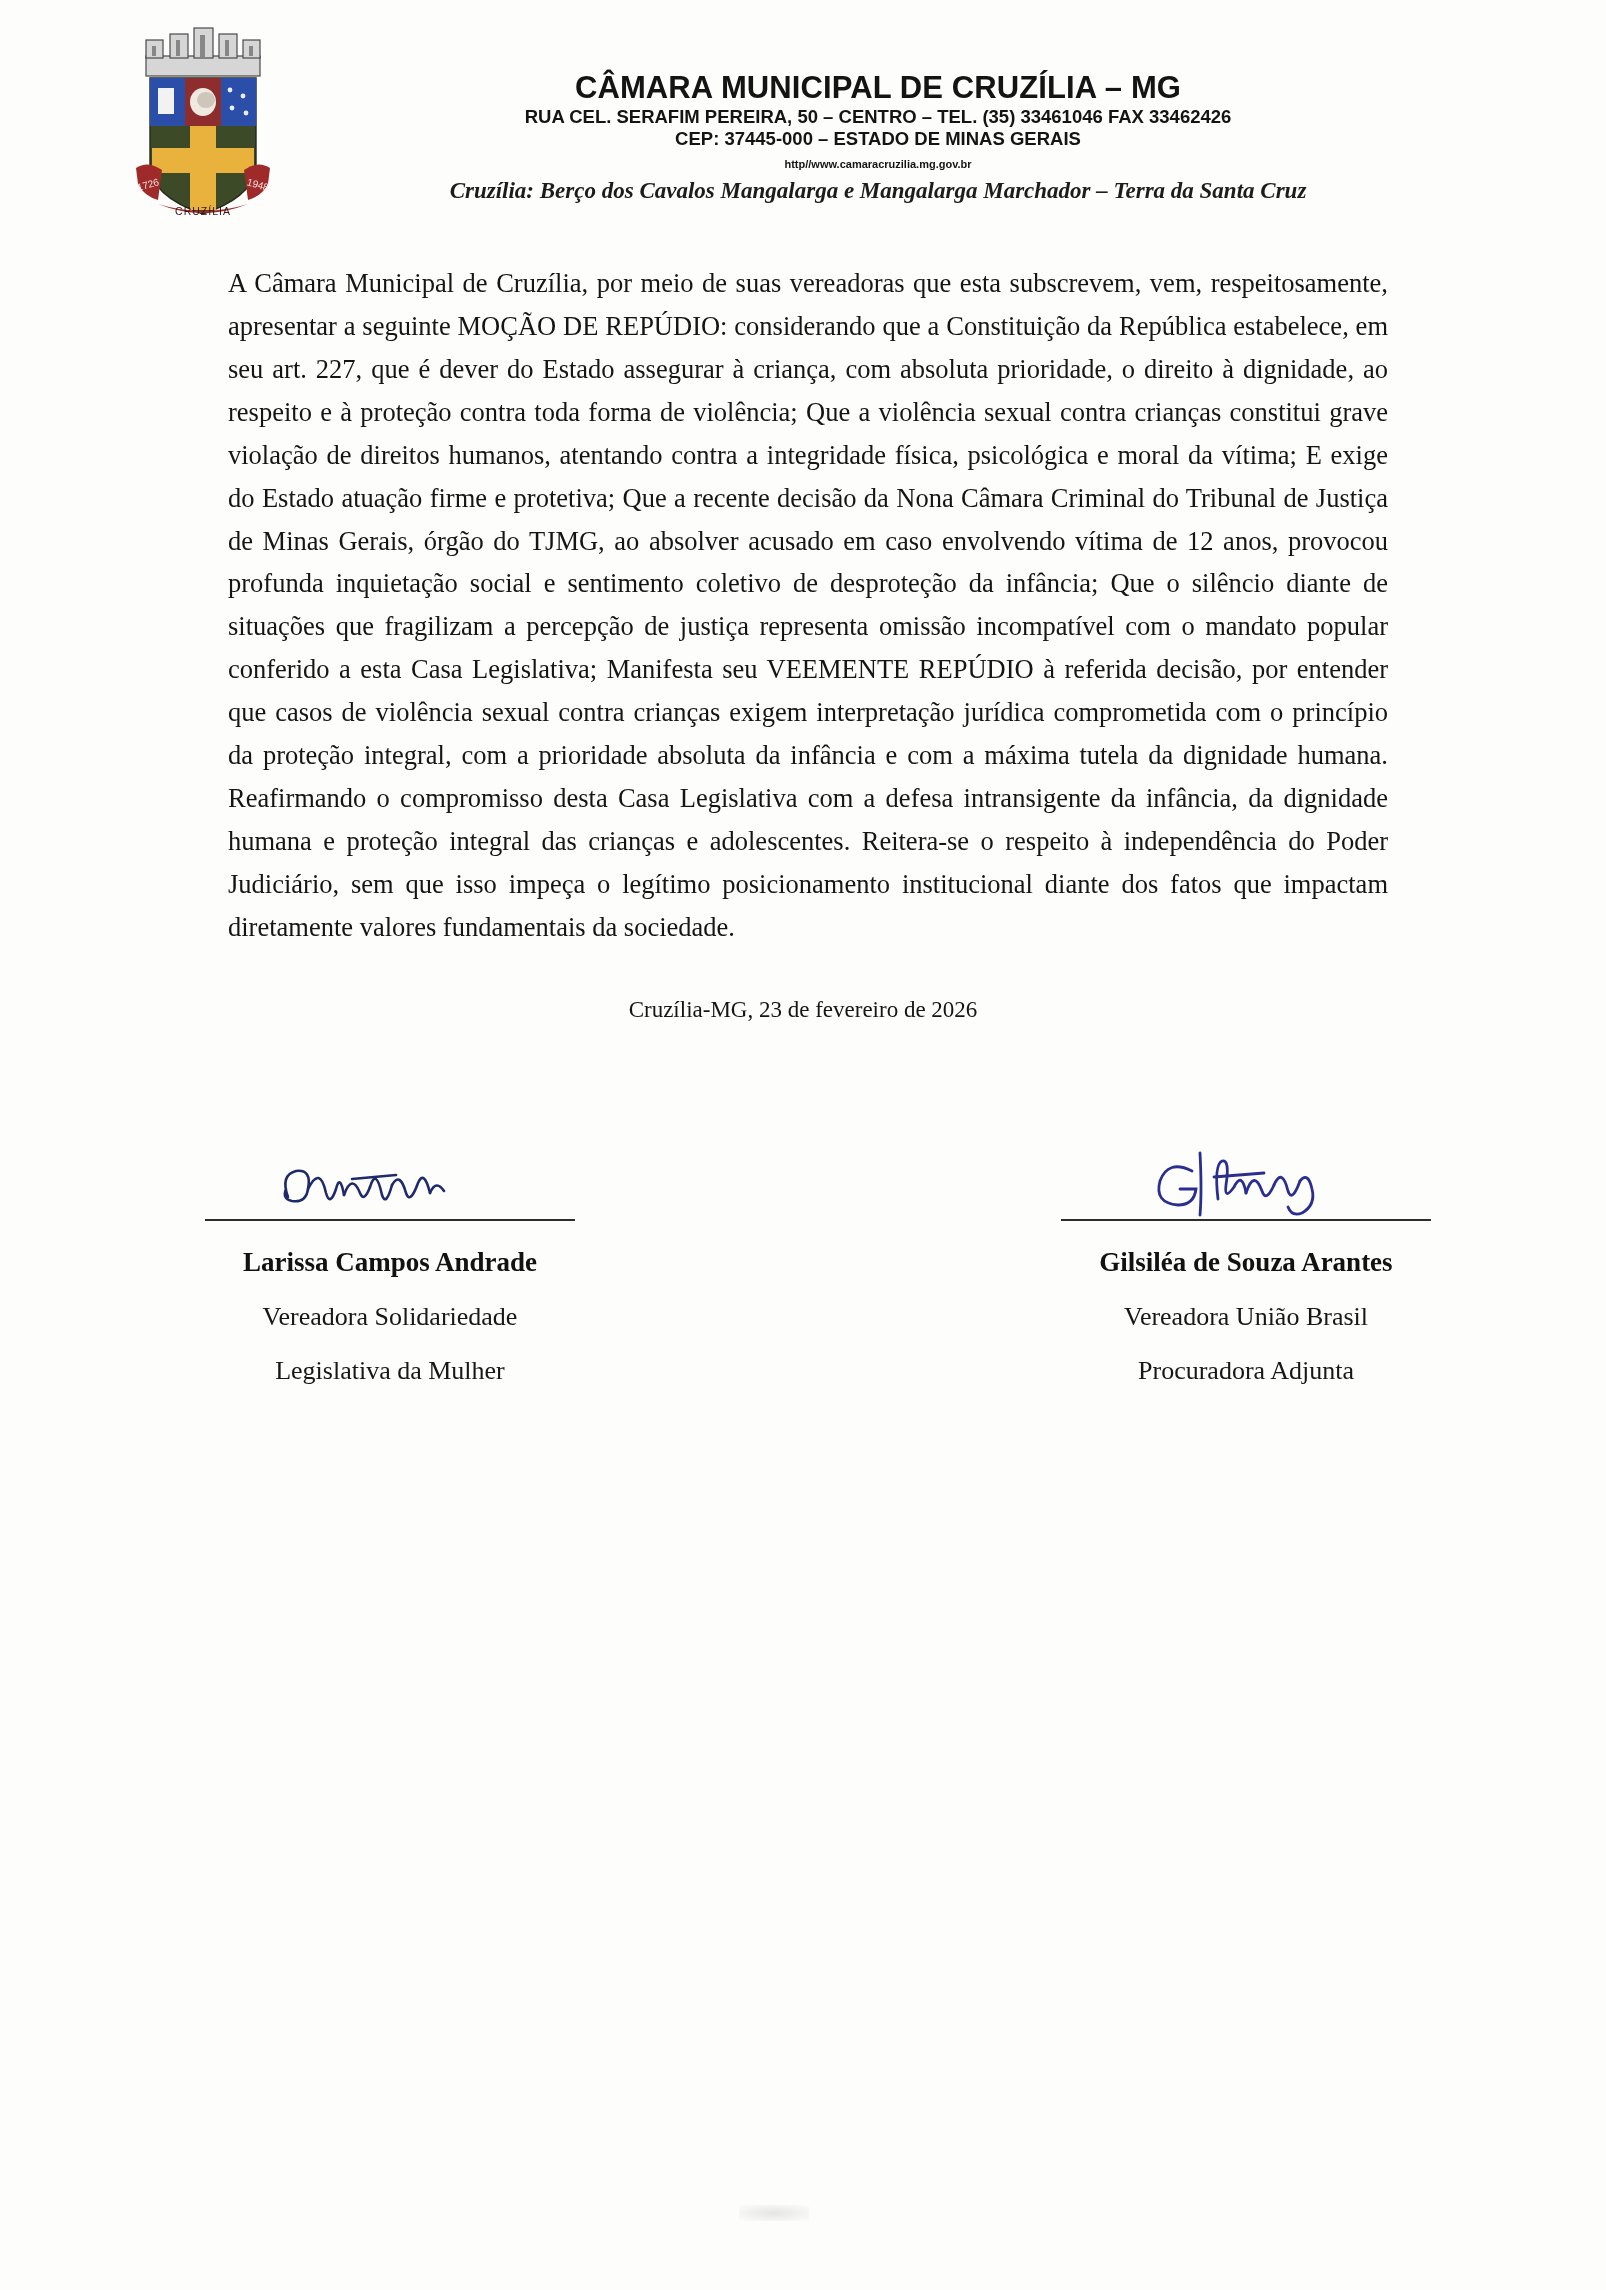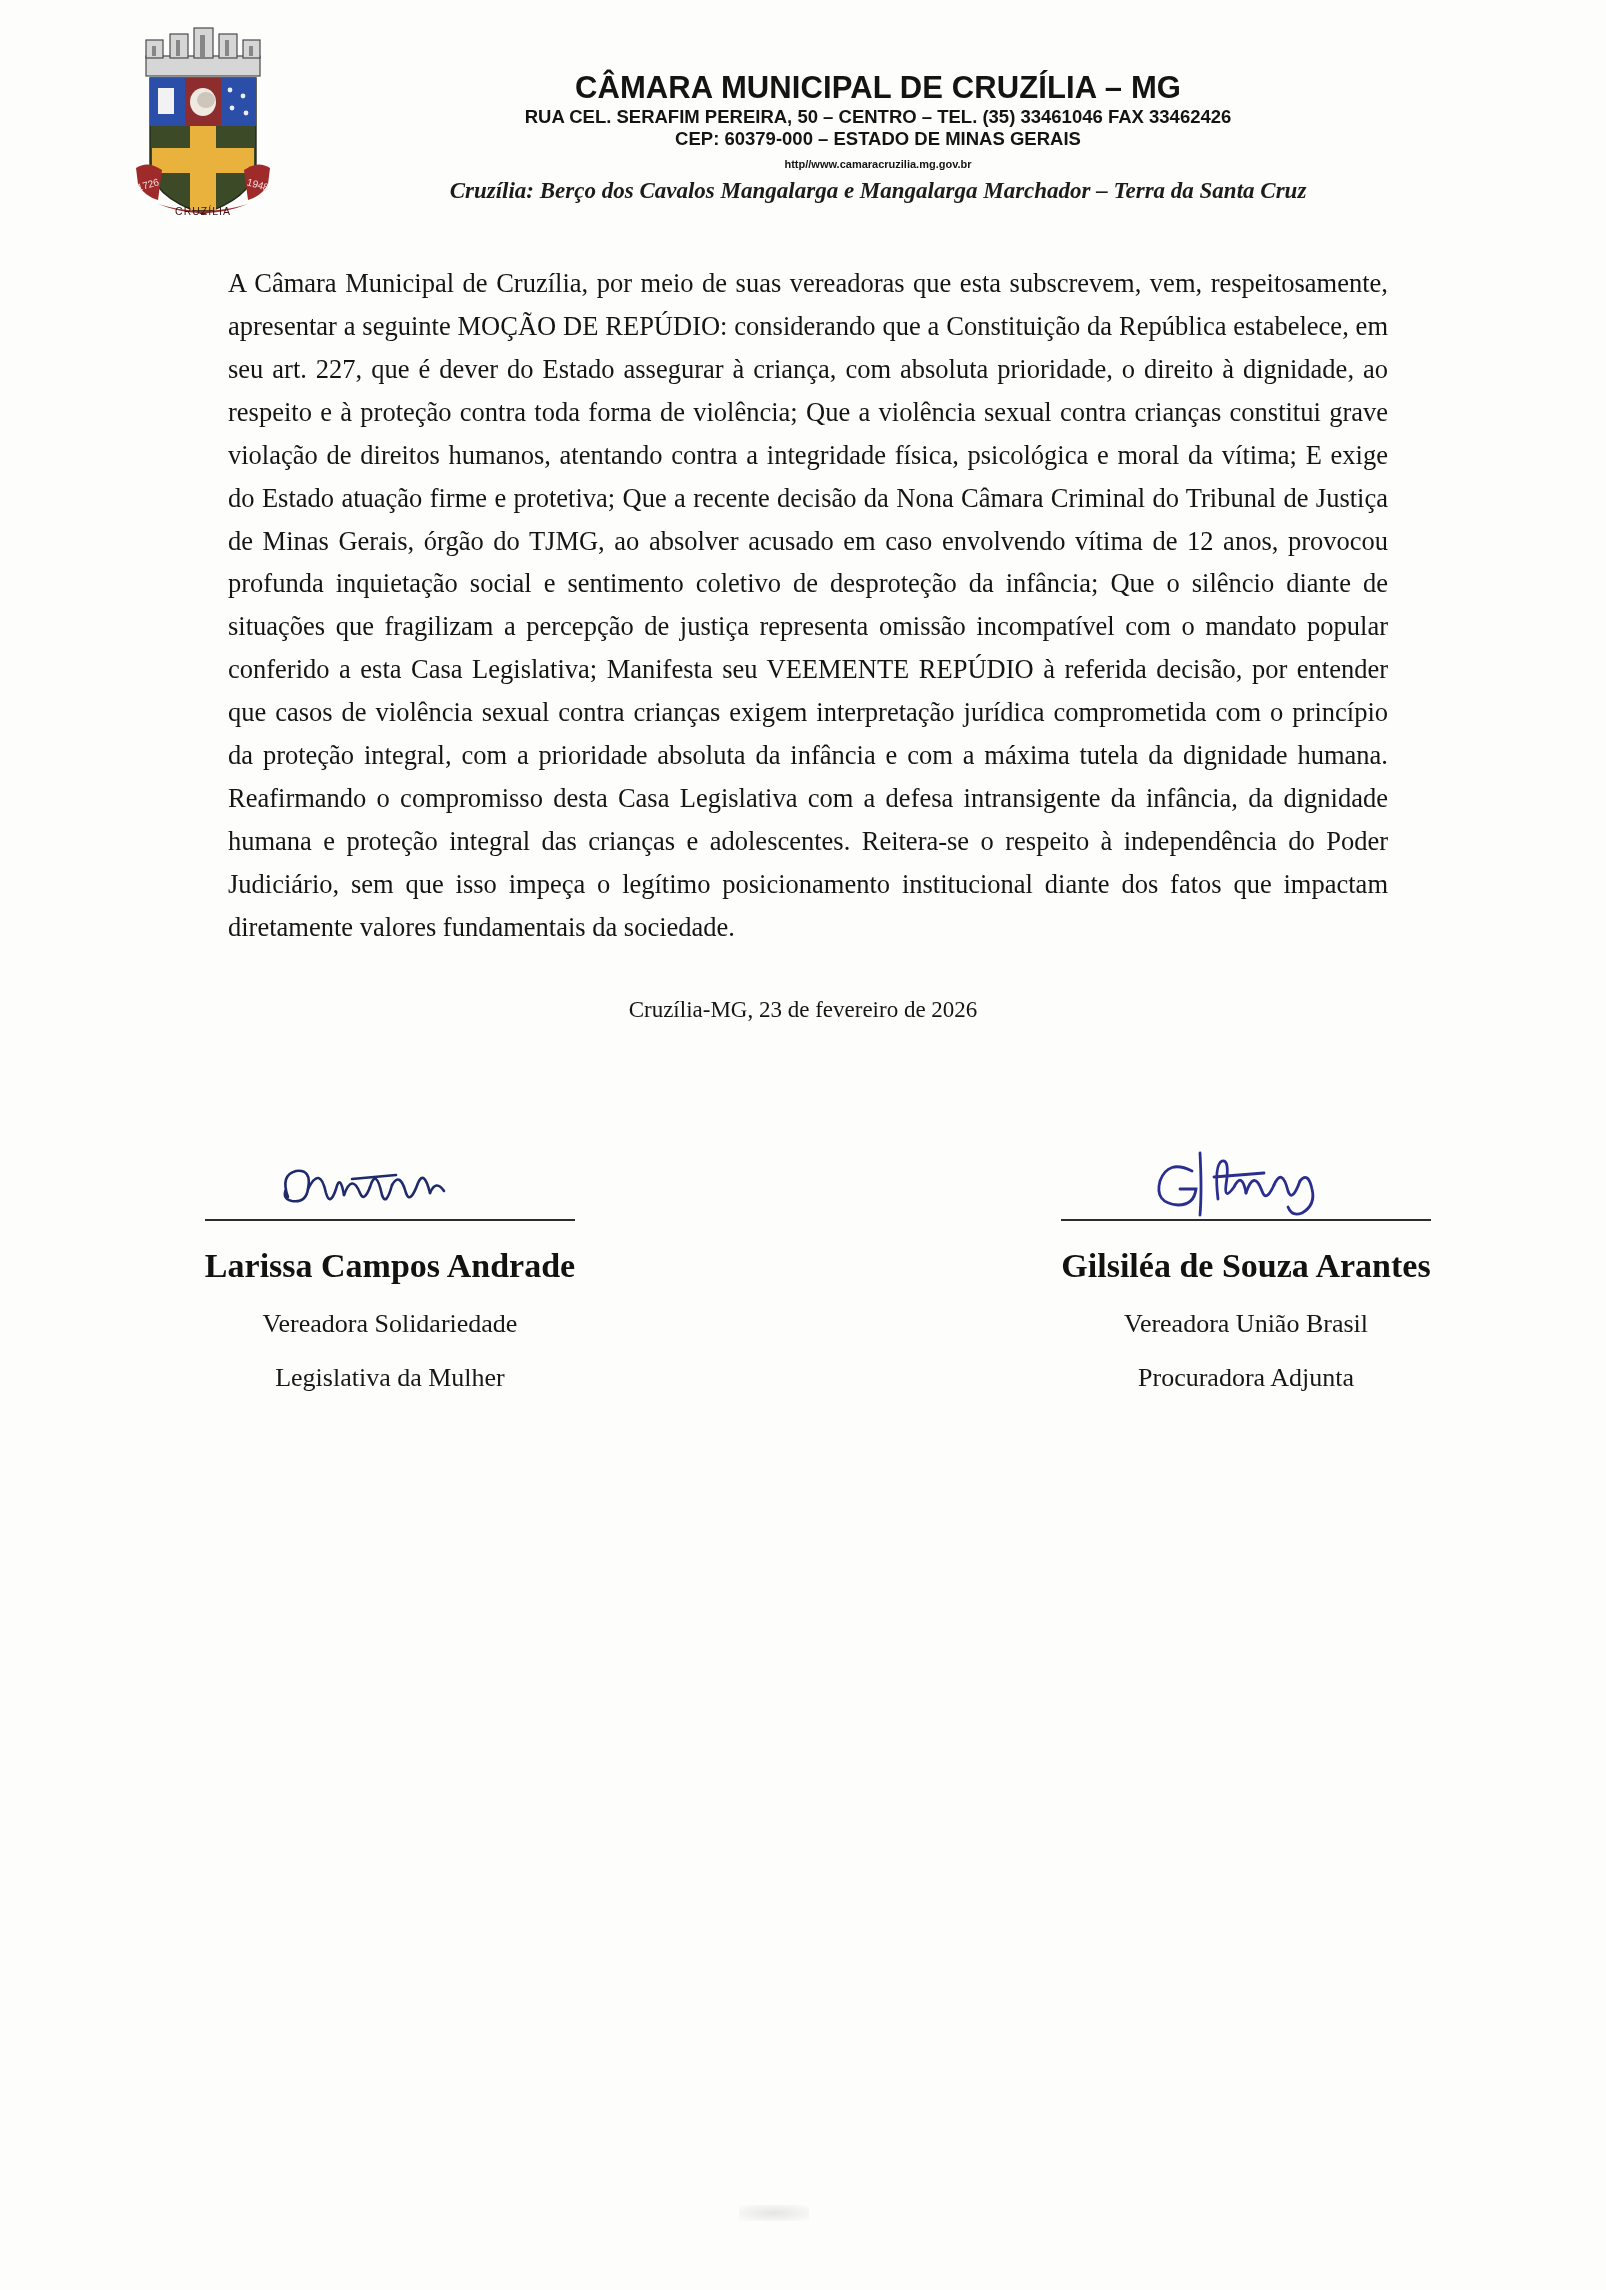--- a/index.html
+++ b/index.html
@@ -127,21 +127,21 @@
     transform: translateX(-50%);
     bottom: -6px;
   }
   .sig-rule {
     border-bottom: 2.5px solid #2c2c2c;
     width: 370px;
     margin: 0 auto;
   }
   .sig-name {
     font-weight: bold;
-    font-size: 34px;
+    font-size: 27px;
     margin-top: 26px;
     color: #121212;
   }
   .sig-role {
     font-size: 26px;
     margin-top: 24px;
     color: #171717;
   }
   .sig-role2 {
     font-size: 26px;
@@ -212,21 +212,21 @@
 
           <path d="M30 186 Q75 204 120 186 Q75 200 30 186 Z" fill="#9e2a2a"></path>
           <text x="75" y="197" font-size="10.5" letter-spacing="1" font-family="'Liberation Sans',sans-serif" fill="#3a1414" text-anchor="middle">CRUZÍLIA</text>
         </svg>
       </div>
     </div>
 
     <div class="header-text">
       <div class="org-name">CÂMARA MUNICIPAL DE CRUZÍLIA – MG</div>
       <div class="addr-line">RUA CEL. SERAFIM PEREIRA, 50 – CENTRO – TEL. (35) 33461046 FAX 33462426</div>
-      <div class="addr-line">CEP: 60379-000 – ESTADO DE MINAS GERAIS</div>
+      <div class="addr-line">CEP: 37445-000 – ESTADO DE MINAS GERAIS</div>
       <div class="addr-line url">http//www.camaracruzilia.mg.gov.br</div>
       <div class="tagline">Cruzília: Berço dos Cavalos Mangalarga e Mangalarga Marchador – Terra da Santa Cruz</div>
     </div>
   </div>
 
 
   <div class="body-block">A Câmara Municipal de Cruzília, por meio de suas vereadoras que esta subscrevem, vem, respeitosamente, apresentar a seguinte MOÇÃO DE REPÚDIO: considerando que a Constituição da República estabelece, em seu art. 227, que é dever do Estado assegurar à criança, com absoluta prioridade, o direito à dignidade, ao respeito e à proteção contra toda forma de violência; Que a violência sexual contra crianças constitui grave violação de direitos humanos, atentando contra a integridade física, psicológica e moral da vítima; E exige do Estado atuação firme e protetiva; Que a recente decisão da Nona Câmara Criminal do Tribunal de Justiça de Minas Gerais, órgão do TJMG, ao absolver acusado em caso envolvendo vítima de 12 anos, provocou profunda inquietação social e sentimento coletivo de desproteção da infância; Que o silêncio diante de situações que fragilizam a percepção de justiça representa omissão incompatível com o mandato popular conferido a esta Casa Legislativa; Manifesta seu VEEMENTE REPÚDIO à referida decisão, por entender que casos de violência sexual contra crianças exigem interpretação jurídica comprometida com o princípio da proteção integral, com a prioridade absoluta da infância e com a máxima tutela da dignidade humana. Reafirmando o compromisso desta Casa Legislativa com a defesa intransigente da infância, da dignidade humana e proteção integral das crianças e adolescentes. Reitera-se o respeito à independência do Poder Judiciário, sem que isso impeça o legítimo posicionamento institucional diante dos fatos que impactam diretamente valores fundamentais da sociedade.</div>
 
   <div class="date-line">Cruzília-MG, 23 de fevereiro de 2026</div>
 

